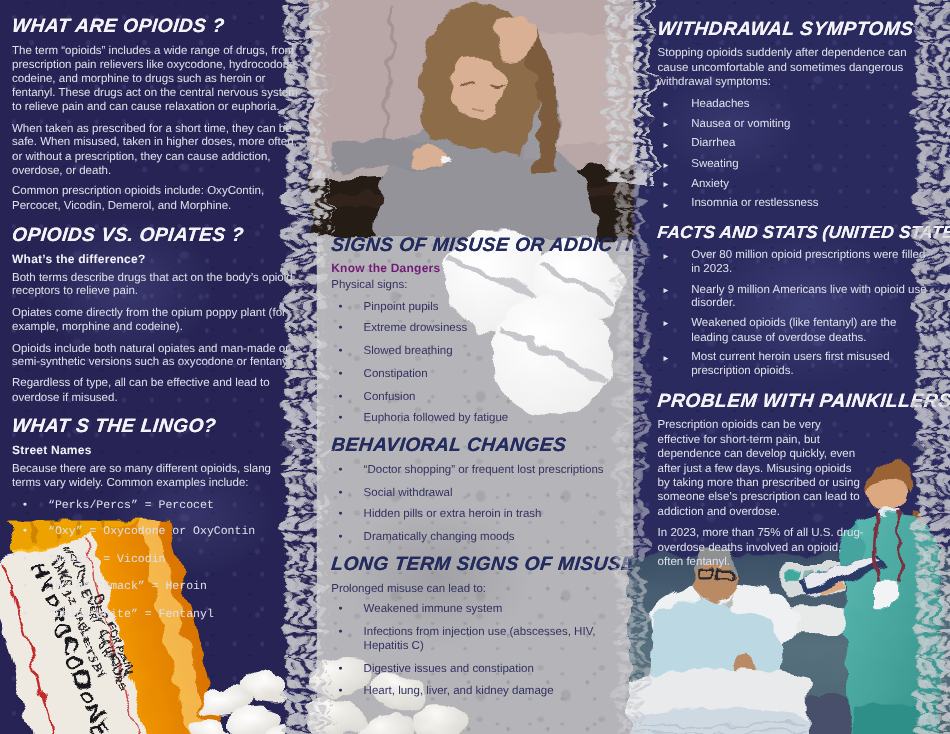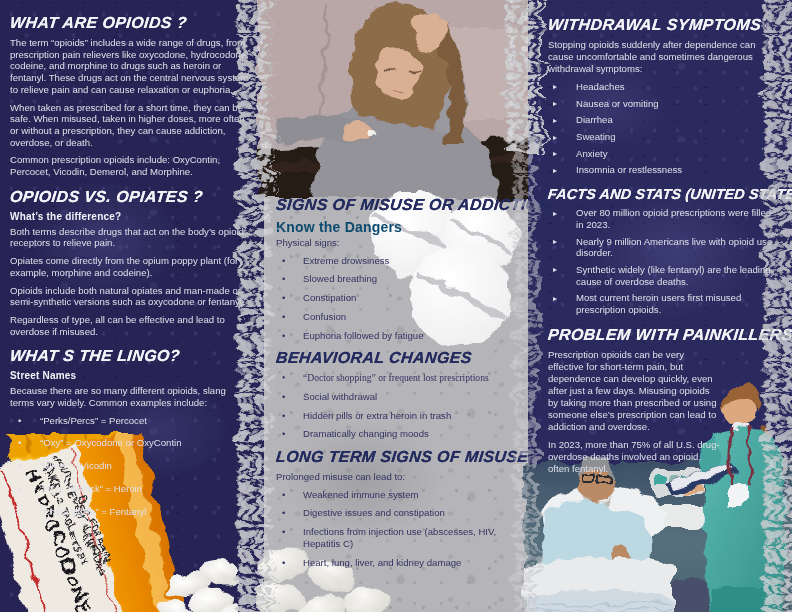--- a/index.html
+++ b/index.html
@@ -39,29 +39,29 @@
   
   .brush{font-family:"Liberation Sans",sans-serif;font-weight:700;font-style:italic;
          transform:skewX(-6deg);letter-spacing:.4px;margin:0 0 5px;font-size:16px;
          white-space:nowrap;text-shadow:0 0 .5px currentColor;}
   .brush.sm{font-size:14.5px;letter-spacing:.1px;}
   .sub{font-weight:700;font-size:10px;margin:0 0 4px;letter-spacing:.2px;}
   .content p{font-size:9.6px;line-height:1.22;margin:0 0 6px;}
   .content ul{list-style:none;margin:2px 0 8px;padding:0;}
   .content li{position:relative;font-size:9.6px;line-height:1.22;}
   .content li::before{content:"•";position:absolute;left:8px;top:0;}
-  .nowrap{white-space:nowrap;font-family:Liberation Serif, serif;}
+  .nowrap{white-space:nowrap;}
 
   .left .content{position:absolute;left:10px;top:14px;width:242px;color:#dfe0ea;z-index:3;}
   .left .brush,.left .sub{color:#f3f3f7;}
-  .left li{padding-left:30px;margin-bottom:11px;}
+  .left li{padding-left:30px;margin-bottom:11px;font-family:Liberation Mono, monospace;}
 
   .middle .content{position:absolute;left:12px;top:196px;width:248px;color:#333262;z-index:3;}
   .middle .brush{color:#232b5f;}
-  .middle .sub{color:#0c4a6e;font-size:14px;margin-bottom:2px;}
+  .middle .sub{color:#701a75;font-size:10px;margin-bottom:2px;}
   .middle li{padding-left:27px;margin-bottom:7px;color:#333262;}
   .middle li::before{left:6px;}
 
   .right .content{position:absolute;left:20px;top:16px;width:232px;color:#dfe0ea;z-index:3;}
   .right .brush,.right .sub{color:#f3f3f7;}
   .right li{padding-left:28px;margin-bottom:5px;}
   .right li::before{content:"▸";left:5px;font-size:8px;top:1.5px;}
   .right .content p{line-height:1.25;}
   .mt6{margin-top:6px;} .mt10{margin-top:10px;}
 
@@ -210,41 +210,42 @@
         <circle cx="104" cy="104" r="51" fill="url(#tab)"></circle>
         <rect x="56" y="100" width="98" height="6" fill="#c7c7cc" transform="rotate(26 104 104)"></rect>
       </svg>
     </div>
 
     <div class="content">
       <h1 class="brush">SIGNS OF MISUSE OR ADDICTION</h1>
       <div class="sub">Know the Dangers</div>
       <p>Physical signs:</p>
       <ul>
+        <li><span>Pinpoint pupils</span></li>
         <li><span>Extreme drowsiness</span></li>
         <li><span>Slowed breathing</span></li>
         <li><span>Constipation</span></li>
         <li><span>Confusion</span></li>
         <li><span>Euphoria followed by fatigue</span></li>
       </ul>
 
       <h1 class="brush mt6">BEHAVIORAL CHANGES</h1>
       <ul>
         <li class="nowrap"><span>“Doctor shopping” or frequent lost prescriptions</span></li>
         <li><span>Social withdrawal</span></li>
         <li><span>Hidden pills or extra heroin in trash</span></li>
         <li><span>Dramatically changing moods</span></li>
       </ul>
 
       <h1 class="brush mt6">LONG TERM SIGNS OF MISUSE</h1>
       <p>Prolonged misuse can lead to:</p>
       <ul>
         <li><span>Weakened immune system</span></li>
+        <li><span>Infections from injection use (abscesses, HIV, Hepatitis C)</span></li>
         <li><span>Digestive issues and constipation</span></li>
-        <li><span>Infections from injection use (abscesses, HIV, Hepatitis C)</span></li>
         <li><span>Heart, lung, liver, and kidney damage</span></li>
       </ul>
     </div>
 
     <div class="photo rough" style="left:-8px;bottom:-8px;width:150px;height:84px;z-index:2">
       <svg viewBox="0 0 150 84" width="150" height="84">
         <defs>
           <radialGradient id="sp" cx=".38" cy=".3" r="1">
             <stop offset="0" stop-color="#fbfaf7"></stop>
               <stop offset="1" stop-color="#cfccc4"></stop>
@@ -325,21 +326,21 @@
         <li><span>Diarrhea</span></li>
         <li><span>Sweating</span></li>
         <li><span>Anxiety</span></li>
         <li><span>Insomnia or restlessness</span></li>
       </ul>
 
       <h1 class="brush sm mt10">FACTS AND STATS (UNITED STATES)</h1>
       <ul>
         <li><span>Over 80 million opioid prescriptions were filled in 2023.</span></li>
         <li><span>Nearly 9 million Americans live with opioid use disorder.</span></li>
-        <li><span>Synthetic widely (like fentanyl) are the leading cause of overdose deaths.</span></li>
+        <li><span>Weakened opioids (like fentanyl) are the leading cause of overdose deaths.</span></li>
         <li><span>Most current heroin users first misused prescription opioids.</span></li>
       </ul>
 
       <h1 class="brush mt10">PROBLEM WITH PAINKILLERS</h1>
       <div class="nurse-float"></div>
       <p>Prescription opioids can be very effective for short-term pain, but dependence can develop quickly, even after just a few days. Misusing opioids by taking more than prescribed or using someone else’s prescription can lead to addiction and overdose.</p>
       <p>In 2023, more than 75% of all U.S. drug-overdose deaths involved an opioid, often fentanyl.</p>
     </div>
   </section>
 

